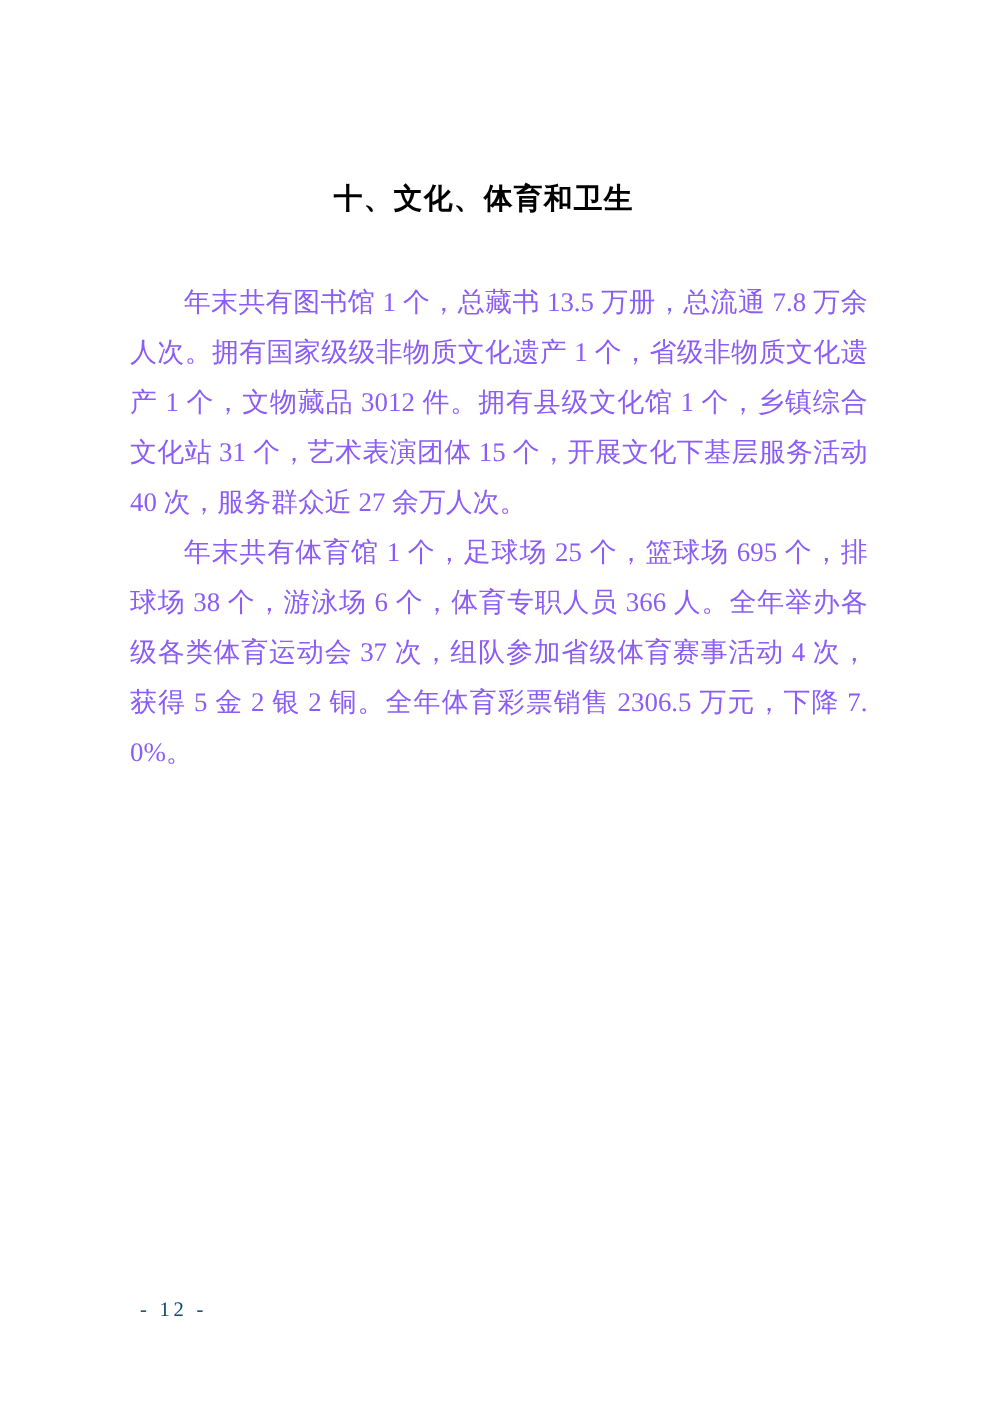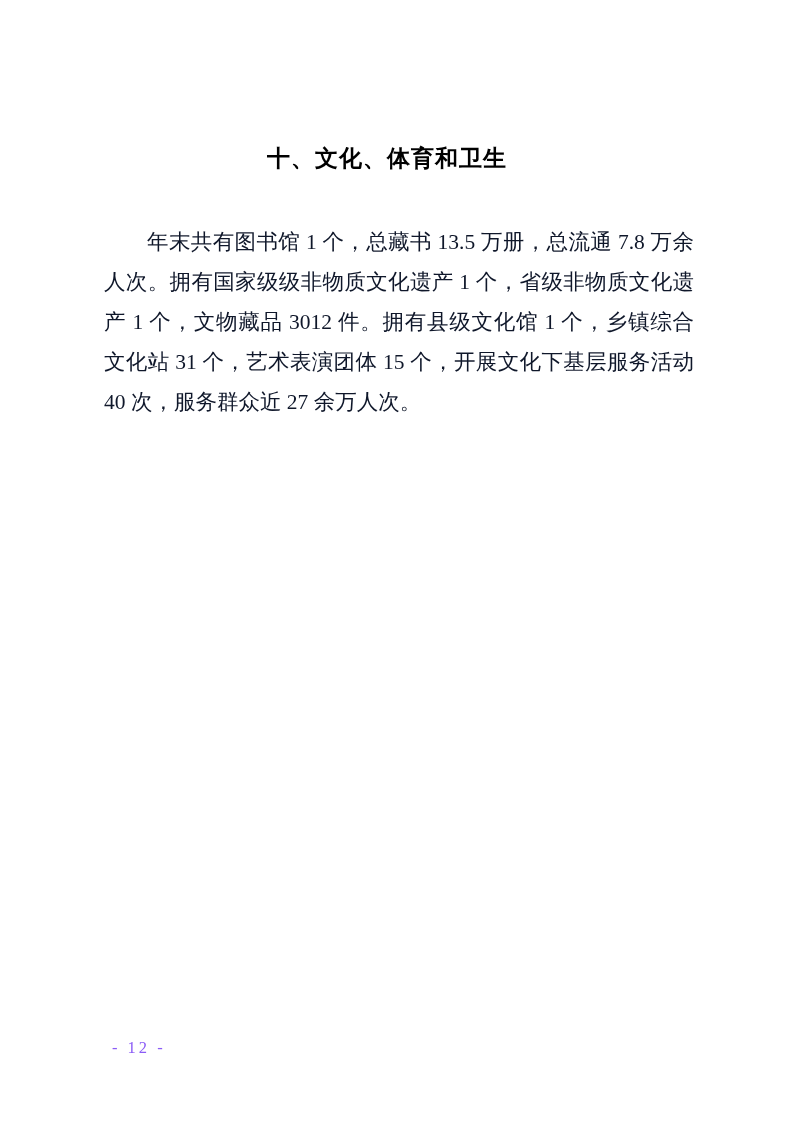--- a/index.html
+++ b/index.html
@@ -31,37 +31,38 @@
     position: absolute;
     top: 222px;
     left: 104px;
     width: 590px;
   }
   .content p.para {
     font-size: 21.5px;
     line-height: 40px;
     text-align: justify;
     text-indent: 2em;
-    color: #0f172a;
+    color: #8b5cf6;
     word-break: break-all;
   }
   .footer {
     position: absolute;
     top: 1038px;
     left: 112px;
     font-size: 16.5px;
     letter-spacing: 3px;
-    color: #8b5cf6;
+    color: #0c4a6e;
     font-family: "Liberation Serif", "DejaVu Serif", serif;
   }
 </style>
 </head>
 <body>
 
 <div class="page">
   <h1 class="title">十、文化、体育和卫生</h1>
 
   <div class="content" id="paragraphs">
       <p class="para">年末共有图书馆 1 个，总藏书 13.5 万册，总流通 7.8 万余人次。拥有国家级级非物质文化遗产 1 个，省级非物质文化遗产 1 个，文物藏品 3012 件。拥有县级文化馆 1 个，乡镇综合文化站 31 个，艺术表演团体 15 个，开展文化下基层服务活动 40 次，服务群众近 27 余万人次。</p>
+      <p class="para">年末共有体育馆 1 个，足球场 25 个，篮球场 695 个，排球场 38 个，游泳场 6 个，体育专职人员 366 人。全年举办各级各类体育运动会 37 次，组队参加省级体育赛事活动 4 次，获得 5 金 2 银 2 铜。全年体育彩票销售 2306.5 万元，下降 7.0%。</p>
     </div>
 
   <div class="footer">- 12 -</div>
 </div>
 
 </body></html>

